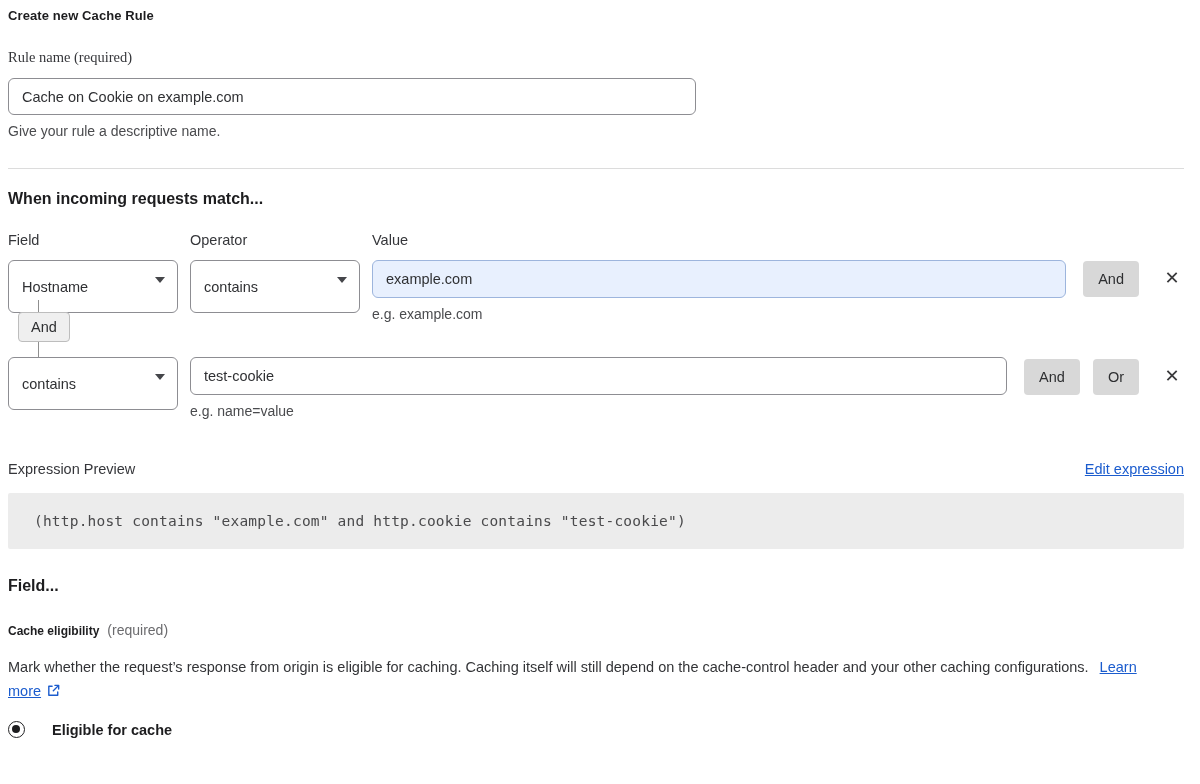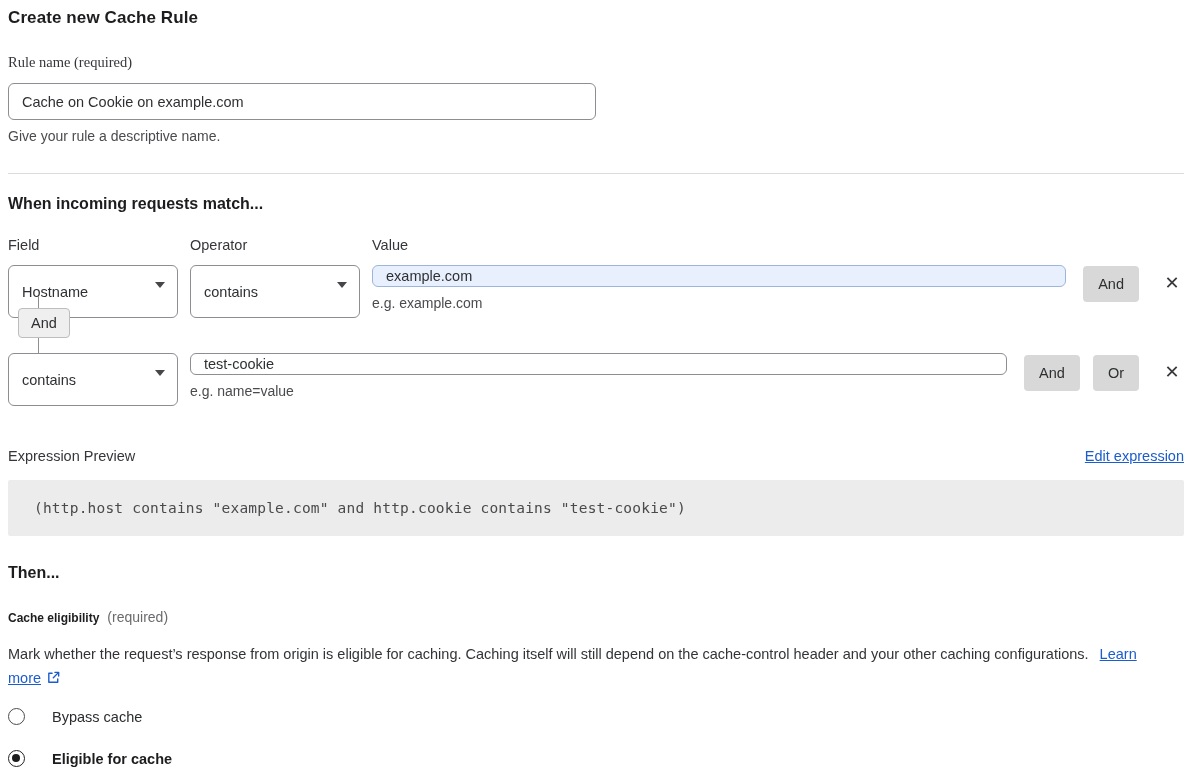--- a/index.html
+++ b/index.html
@@ -4,25 +4,25 @@
 <style>
   * { box-sizing: border-box; margin: 0; padding: 0; }
   html, body { background: #ffffff; }
   body {
     width: 1200px; height: 784px;
     font-family: "Liberation Sans", sans-serif;
     color: #2b2b2b;
     padding: 8px 16px 0 8px;
     overflow: hidden;
   }
-  .page-title { font-size: 17px; font-weight: bold; color: #1d1d1f; margin-bottom: 26px; letter-spacing: 0.1px; }
+  .page-title { font-size: 13px; font-weight: bold; color: #1d1d1f; margin-bottom: 26px; letter-spacing: 0.1px; }
 
   .field-label { font-size: 14.5px; color: #35363a; margin-bottom: 12px; font-family: Liberation Serif, serif; }
   .text-input {
-    display: block; width: 588px; height: 37px;
+    display: block; width: 688px; height: 37px;
     border: 1px solid #8d8d92; border-radius: 6px;
     padding: 0 13px; font-size: 14.5px; color: #2f3033;
     font-family: "Liberation Sans", sans-serif;
     background: #fff; outline: none;
   }
   .helper { font-size: 14px; color: #4a4b4e; margin-top: 8px; }
 
   .divider { border: none; border-top: 1px solid #dcdcdc; margin: 29px 0 21px 0; }
 
   .section-heading { font-size: 16px; font-weight: bold; color: #1d1d1f; margin-bottom: 24px; }
@@ -38,21 +38,21 @@
     display: flex; align-items: center; padding: 0 30px 0 13px;
     font-size: 14.5px; color: #2f3033; cursor: pointer;
   }
   .caret {
     position: absolute; right: 12px; top: 16px;
     width: 0; height: 0;
     border-left: 5px solid transparent; border-right: 5px solid transparent;
     border-top: 6px solid #45464a;
   }
   .value-input {
-    width: 100%; height: 22px;
+    width: 100%; height: 38px;
     border: 1px solid #8d8d92; border-radius: 6px;
     padding: 0 13px; font-size: 14.5px; color: #2f3033;
     font-family: "Liberation Sans", sans-serif; background: #fff; outline: none;
   }
   .value-input.highlight { background: #e8f0fe; border-color: #9db5dd; }
 
   .row-actions { display: flex; align-items: center; margin-left: 17px; flex: none; }
   .logic-btn {
     height: 36px; margin-top: 1px; padding: 0 15px;
     background: #d8d8d8; border: none; border-radius: 4px;
@@ -179,37 +179,33 @@
 </div>
 
 <div class="expr-header">
   <span class="expr-label">Expression Preview</span>
   <a class="link">Edit expression</a>
 </div>
 <div class="code-block">
   <span>(http.host contains "example.com" and http.cookie contains "test-cookie")</span>
 </div>
 
-<h2 class="section-heading then-heading">Then...</h2>
+<h2 class="section-heading then-heading">Field...</h2>
 
 <div class="sub-heading-row">
   <span class="sub-heading">Cache eligibility</span>
   <span class="required-note">(required)</span>
 </div>
 
 <p class="description"><span>Mark whether the request’s response from origin is eligible for caching. Caching itself will still depend on the cache-control header and your other caching configurations.</span>
   <a class="link">Learn more</a><span class="ext-icon"><svg width="15" height="15" viewBox="0 0 16 16" fill="none" stroke="#1b5cce" stroke-width="1.5" stroke-linecap="round" stroke-linejoin="round">
         <path d="M6.5 3.5 H3 V13 H12.5 V9.5"></path>
         <path d="M9.5 2.5 H13.5 V6.5"></path>
         <path d="M13.2 2.8 L7.8 8.2"></path>
       </svg></span>
 </p>
 
 <div class="radio-group">
-  <div class="radio-option">
-    <span class="radio-circle"></span>
-    <span class="opt-label">Bypass cache</span>
-  </div>
   <div class="radio-option selected">
     <span class="radio-circle"></span>
     <span class="opt-label">Eligible for cache</span>
   </div>
 </div>
 
 </body></html>

